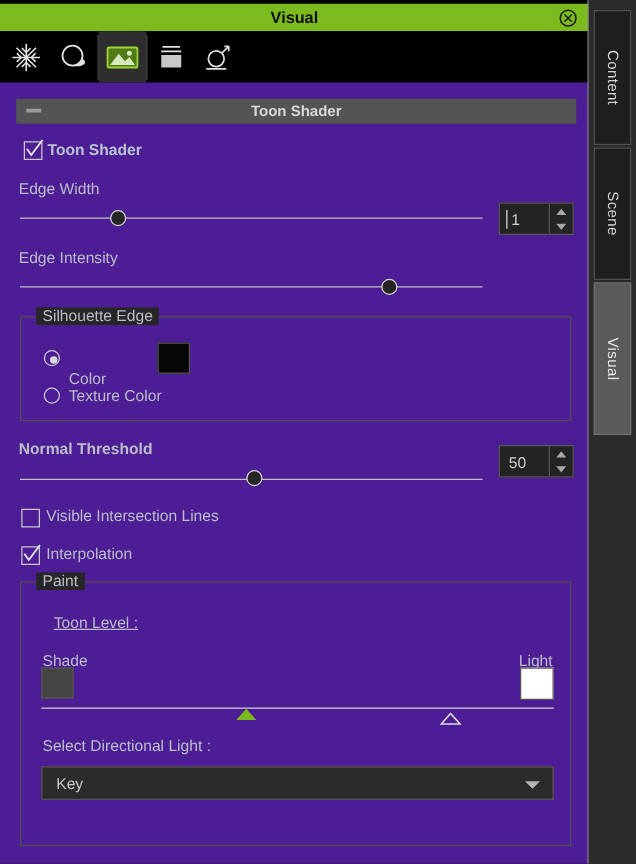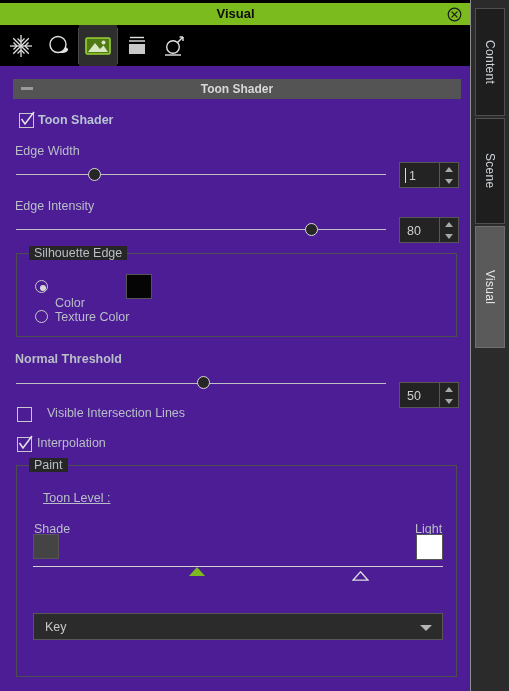--- a/index.html
+++ b/index.html
@@ -430,63 +430,52 @@
             </div>
           <div class="spin-dn">
               <div class="tri-dn"></div>
             </div>
         </div>
       </div>
 
       <div class="lbl" style="left:15px;top:133px;">Edge Intensity</div>
       <div class="slider-track" style="left:16px;top:163px;width:370px;"></div>
       <div class="slider-knob" style="left:305px;top:157px;"></div>
-      <div class="spin" style="left:399px;top:151px;">
-        <div class="spin-val">80</div>
-        <div class="spin-btns">
-          <div class="spin-up">
-              <div class="tri-up"></div>
-            </div>
-          <div class="spin-dn">
-              <div class="tri-dn"></div>
-            </div>
-        </div>
-      </div>
 
       <div class="group" style="left:16px;top:187px;width:441px;height:84px;"></div>
       <div class="group-title" style="left:29px;top:180px;">Silhouette Edge</div>
 
       <div class="radio" style="left:35px;top:214px;">
         <div class="radio-dot"></div>
       </div>
       <div class="lbl" style="left:55px;top:214px;margin-top:16px;">Color</div>
       <div class="swatch" style="left:126px;top:208px;width:26px;height:25px;background:#050505;"></div>
 
       <div class="radio" style="left:35px;top:244px;"></div>
       <div class="lbl" style="left:55px;top:244px;">Texture Color</div>
 
       <div class="lbl" style="left:15px;top:286px;font-weight:bold;">Normal Threshold</div>
       <div class="slider-track" style="left:16px;top:317px;width:370px;"></div>
       <div class="slider-knob" style="left:197px;top:310px;"></div>
-      <div class="spin" style="left:399px;top:316px;">
+      <div class="spin" style="left:399px;top:290px;">
         <div class="spin-val">50</div>
         <div class="spin-btns">
           <div class="spin-up">
               <div class="tri-up"></div>
             </div>
           <div class="spin-dn">
               <div class="tri-dn"></div>
             </div>
         </div>
       </div>
 
       <div style="position:absolute;left:17px;top:341px;">
         <div class="cb-box" style="left:0;top:0;"></div>
       </div>
-      <div class="lbl" style="left:37px;top:340px;margin-left:10px;">Visible Intersection Lines</div>
+      <div class="lbl" style="left:37px;top:340px;">Visible Intersection Lines</div>
 
       <div style="position:absolute;left:17px;top:371px;">
         <div class="cb-box" style="left:0;top:0;"></div>
         <div class="cb-check" style="left:-1px;top:-3px;">
           <svg width="19" height="19" viewBox="0 0 19 19">
             <polyline points="3.5,9 7,14 16,2" fill="none" stroke="#e6e6e6" stroke-width="1.5"></polyline>
           </svg>
         </div>
       </div>
       <div class="lbl" style="left:37px;top:370px;">Interpolation</div>
@@ -503,20 +492,21 @@
       <div class="swatch" style="left:416px;top:468px;width:27px;height:26px;background:#ffffff;"></div>
 
       <div class="toon-bar" style="left:33px;top:500px;width:410px;"></div>
       <div class="marker-filled" style="left:189px;top:501px;"></div>
       <div class="marker-open" style="left:352px;top:501px;">
         <svg width="17" height="10" viewBox="0 0 17 10">
           <polygon points="8.5,0.8 16,9.2 1,9.2" fill="none" stroke="#dcdcdc" stroke-width="1.3"></polygon>
         </svg>
       </div>
 
+      <div class="lbl" style="left:34px;top:524px;">Select Directional Light :</div>
 
       <div class="combo" style="left:33px;top:547px;width:410px;height:27px;">
         <div class="combo-val">Key</div>
         <div class="combo-arrow"></div>
       </div>
 
     </div>
   </div>
 
   <div class="divider-v"></div>

